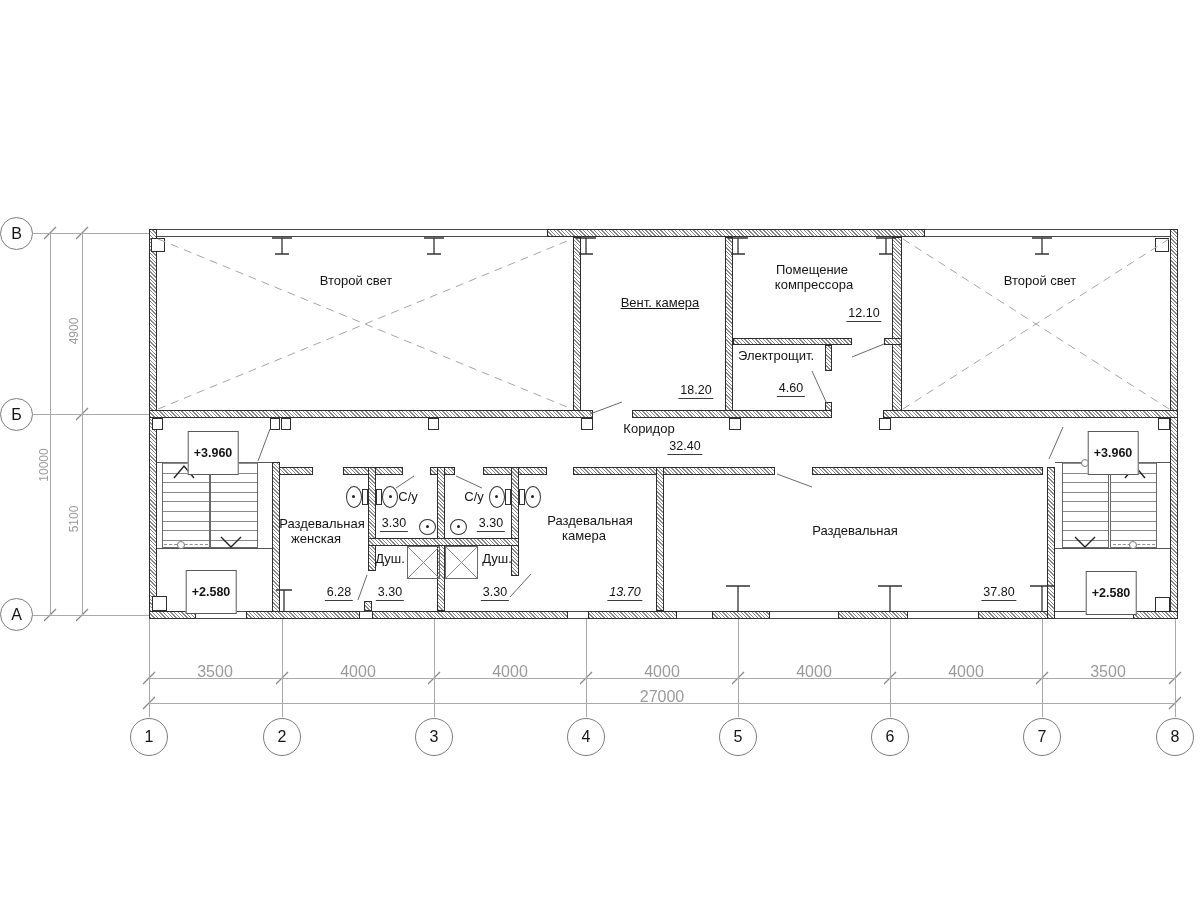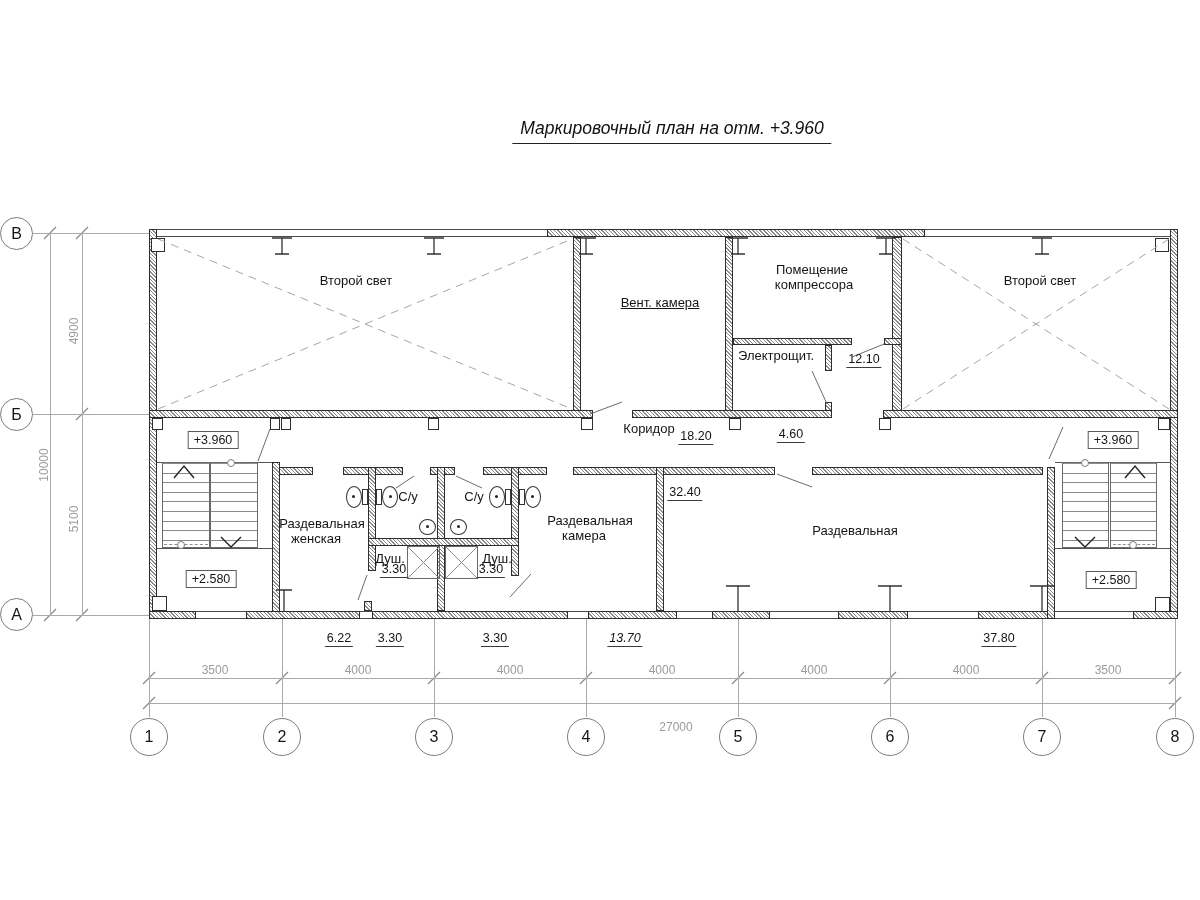--- a/index.html
+++ b/index.html
@@ -9,44 +9,43 @@
         background:repeating-linear-gradient(45deg,#8a8a8a 0,#8a8a8a 1px,#fff 1px,#fff 2.6px);}
   .frame{position:absolute;box-sizing:border-box;border-top:1px solid #4a4a4a;border-bottom:1px solid #4a4a4a;}
   .hl{position:absolute;height:1px;background:#555;}
   .ghl{position:absolute;height:1px;background:#aaa;}
   .gvl{position:absolute;width:1px;background:#aaa;}
   .dashh{position:absolute;height:0;border-top:1px dashed #8f8f8f;}
   .circ{position:absolute;box-sizing:border-box;border:1px solid #7d7d7d;border-radius:50%;background:#fff;}
   .bubble{display:flex;align-items:center;justify-content:center;color:#151515;font-size:16px;}
   .lbl{position:absolute;color:#151515;font-size:13px;white-space:nowrap;transform:translateX(-50%);}
   .area-val{position:absolute;color:#151515;font-size:12.5px;white-space:nowrap;transform:translateX(-50%);
-            border-bottom:1px solid #3c3c3c;padding:0 2px 1px;margin-top:46px;}
-  .dimtxt{position:absolute;color:#9b9b9b;font-size:12px;white-space:nowrap;transform:translateX(-50%);}
+            border-bottom:1px solid #3c3c3c;padding:0 2px 1px;}
+  .dimtxt{position:absolute;color:#9b9b9b;font-size:16px;white-space:nowrap;transform:translateX(-50%);}
   .rot{position:absolute;color:#9b9b9b;font-size:12px;white-space:nowrap;transform:translate(-50%,-50%) rotate(-90deg);}
   .box{position:absolute;box-sizing:border-box;border:1px solid #5a5a5a;background:#fff;color:#151515;
-       font-size:12.5px;padding:1px 5px;white-space:nowrap;transform:translateX(-50%);}
+       font-size:12.5px;padding:14px 5px;white-space:nowrap;transform:translateX(-50%);font-weight:bold;}
   .treads{position:absolute;box-sizing:border-box;border:1px solid #6a6a6a;
           background:repeating-linear-gradient(to bottom,#8a8a8a 0,#8a8a8a 1px,transparent 1px,transparent 9.6px);}
   .sq{position:absolute;box-sizing:border-box;border:1.5px solid #2e2e2e;background:#fff;}
   .sqt{position:absolute;box-sizing:border-box;border:1px solid #333;background:#fff;}
   .ell{position:absolute;box-sizing:border-box;border:1.5px solid #333;border-radius:50%;background:#fff;}
   .dot{position:absolute;width:3px;height:3px;border-radius:50%;background:#222;}
   .xbox{position:absolute;box-sizing:border-box;border:1px solid #6a6a6a;background:
     linear-gradient(to top right,transparent calc(50% - .6px),#8a8a8a calc(50% - .6px),#8a8a8a calc(50% + .6px),transparent calc(50% + .6px)),
     linear-gradient(to bottom right,transparent calc(50% - .6px),#8a8a8a calc(50% - .6px),#8a8a8a calc(50% + .6px),transparent calc(50% + .6px));}
   .title{position:absolute;left:672px;top:118px;transform:translateX(-50%);color:#111;
          font-size:17.5px;font-style:italic;font-weight:500;border-bottom:1.4px solid #222;padding:0 8px 4px;white-space:nowrap;}
   svg{position:absolute;left:0;top:0;}
 </style>
 </head>
 <body>
 
 <div id="plan">
 
-  <div class="title">Маркировочный план на отм. +3.960</div>
 
   <div class="frame" style="left:149px;top:229px;width:1029px;height:8px;"></div>
   <div class="frame" style="left:149px;top:611px;width:1029px;height:8px;"></div>
 
   <div class="hl" style="left:157px;top:462px;width:115px;"></div>
   <div class="hl" style="left:157px;top:548px;width:115px;"></div>
   <div class="hl" style="left:1055px;top:462px;width:115px;"></div>
   <div class="hl" style="left:1055px;top:548px;width:115px;"></div>
 
   <div class="treads" style="left:162px;top:462px;width:48px;height:86px;"></div>
@@ -248,36 +247,36 @@
   <div class="rot" style="left:74px;top:331px;">4900</div>
   <div class="rot" style="left:74px;top:519px;">5100</div>
   <div class="rot" style="left:44px;top:465px;">10000</div>
   <div class="dimtxt" style="left:215px;top:663px;">3500</div>
   <div class="dimtxt" style="left:358px;top:663px;">4000</div>
   <div class="dimtxt" style="left:510px;top:663px;">4000</div>
   <div class="dimtxt" style="left:662px;top:663px;">4000</div>
   <div class="dimtxt" style="left:814px;top:663px;">4000</div>
   <div class="dimtxt" style="left:966px;top:663px;">4000</div>
   <div class="dimtxt" style="left:1108px;top:663px;">3500</div>
-  <div class="dimtxt" style="left:676px;top:688px;margin-top:32px;">27000</div>
+  <div class="dimtxt" style="left:662px;top:688px;">27000</div>
 
   <div class="lbl" style="left:356px;top:273px;">Второй свет</div>
   <div class="lbl" style="left:1040px;top:273px;">Второй свет</div>
   <div class="lbl" style="left:660px;top:295px;text-decoration:underline;">Вент. камера</div>
   <div class="area-val" style="left:696px;top:383px;">18.20</div>
   <div class="lbl" style="left:812px;top:262px;">Помещение</div>
   <div class="lbl" style="left:814px;top:277px;">компрессора</div>
   <div class="area-val" style="left:864px;top:306px;">12.10</div>
   <div class="lbl" style="left:776px;top:348px;">Электрощит.</div>
   <div class="area-val" style="left:791px;top:381px;">4.60</div>
   <div class="lbl" style="left:649px;top:421px;">Коридор</div>
   <div class="area-val" style="left:685px;top:439px;">32.40</div>
   <div class="lbl" style="left:322px;top:516px;">Раздевальная</div>
   <div class="lbl" style="left:316px;top:531px;">женская</div>
-  <div class="area-val" style="left:339px;top:585px;">6.22</div>
+  <div class="area-val" style="left:339px;top:585px;">6.28</div>
   <div class="lbl" style="left:408px;top:489px;">С/у</div>
   <div class="area-val" style="left:394px;top:516px;">3.30</div>
   <div class="lbl" style="left:474px;top:489px;">С/у</div>
   <div class="area-val" style="left:491px;top:516px;">3.30</div>
   <div class="lbl" style="left:390px;top:551px;">Душ.</div>
   <div class="area-val" style="left:390px;top:585px;">3.30</div>
   <div class="lbl" style="left:497px;top:551px;">Душ.</div>
   <div class="area-val" style="left:495px;top:585px;">3.30</div>
   <div class="lbl" style="left:590px;top:513px;">Раздевальная</div>
   <div class="lbl" style="left:584px;top:528px;">камера</div>

